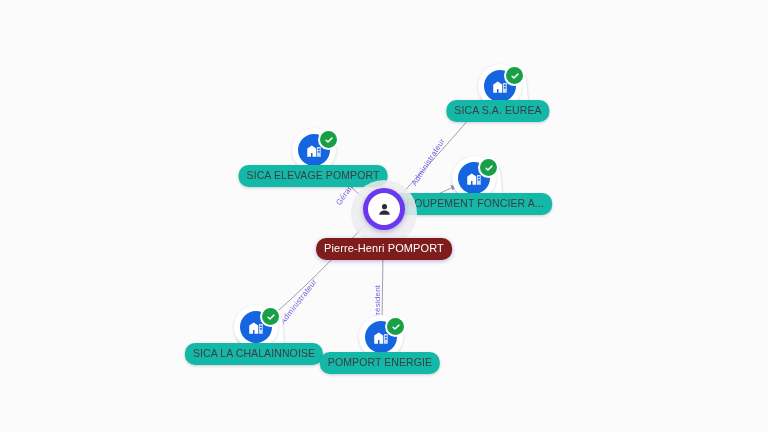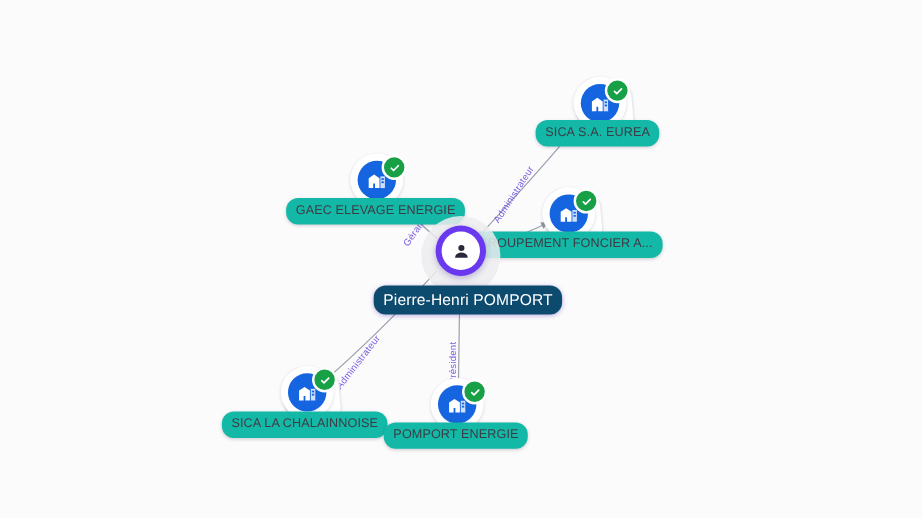--- a/index.html
+++ b/index.html
@@ -138,25 +138,24 @@
     font-size: 10.5px;
     line-height: 1;
     padding: 5px 8px 6px 8px;
     border-radius: 10px;
     background: #14b8a6;
     color: #3c3c46;
     box-shadow: 0 1px 3px rgba(30,30,60,.22);
     letter-spacing: .1px;
   }
   .lbl.person {
-    background: #0c4a6e;
+    background: #7f1d1d;
     color: #ffffff;
     box-shadow: 0 1px 4px rgba(80,50,180,.40);
-    font-size: 13px;
-    margin-left: 6px;
+    font-size: 11px;
   }
 
   
   .elbl {
     position: absolute;
     font-size: 8px;
     color: #7b5ce0;
     white-space: nowrap;
     transform-origin: 0 50%;
     letter-spacing: .2px;
@@ -225,21 +224,21 @@
         <rect x="17.2" y="10" width="2.6" height="2" fill="#1565e0"></rect>
         <rect x="17.2" y="13.5" width="2.6" height="2" fill="#1565e0"></rect>
       </svg>
     </div>
     <div class="check-badge">
       <svg width="10" height="10" viewBox="0 0 24 24">
         <path fill="none" stroke="#ffffff" stroke-width="3.4" stroke-linecap="round" stroke-linejoin="round" d="M5 12.5l4.5 4.5L19 7.5"></path>
       </svg>
     </div>
   </div>
-  <div class="lbl" style="left:313px; top:165px;">GAEC ELEVAGE ENERGIE</div>
+  <div class="lbl" style="left:313px; top:165px;">SICA ELEVAGE POMPORT</div>
 
   <div class="node" style="left:474px; top:178px;">
     <div class="stack s2"></div>
     <div class="stack s1"></div>
     <div class="co-card"></div>
     <div class="co-disc">
       <svg width="18" height="18" viewBox="0 0 24 24">
         <path fill="#ffffff" d="M3 21V10l6-4 6 4v11h-5v-5H8v5H3z"></path>
         <rect x="16" y="8" width="5" height="13" fill="#cfe0fb"></rect>
         <rect x="17.2" y="10" width="2.6" height="2" fill="#1565e0"></rect>

